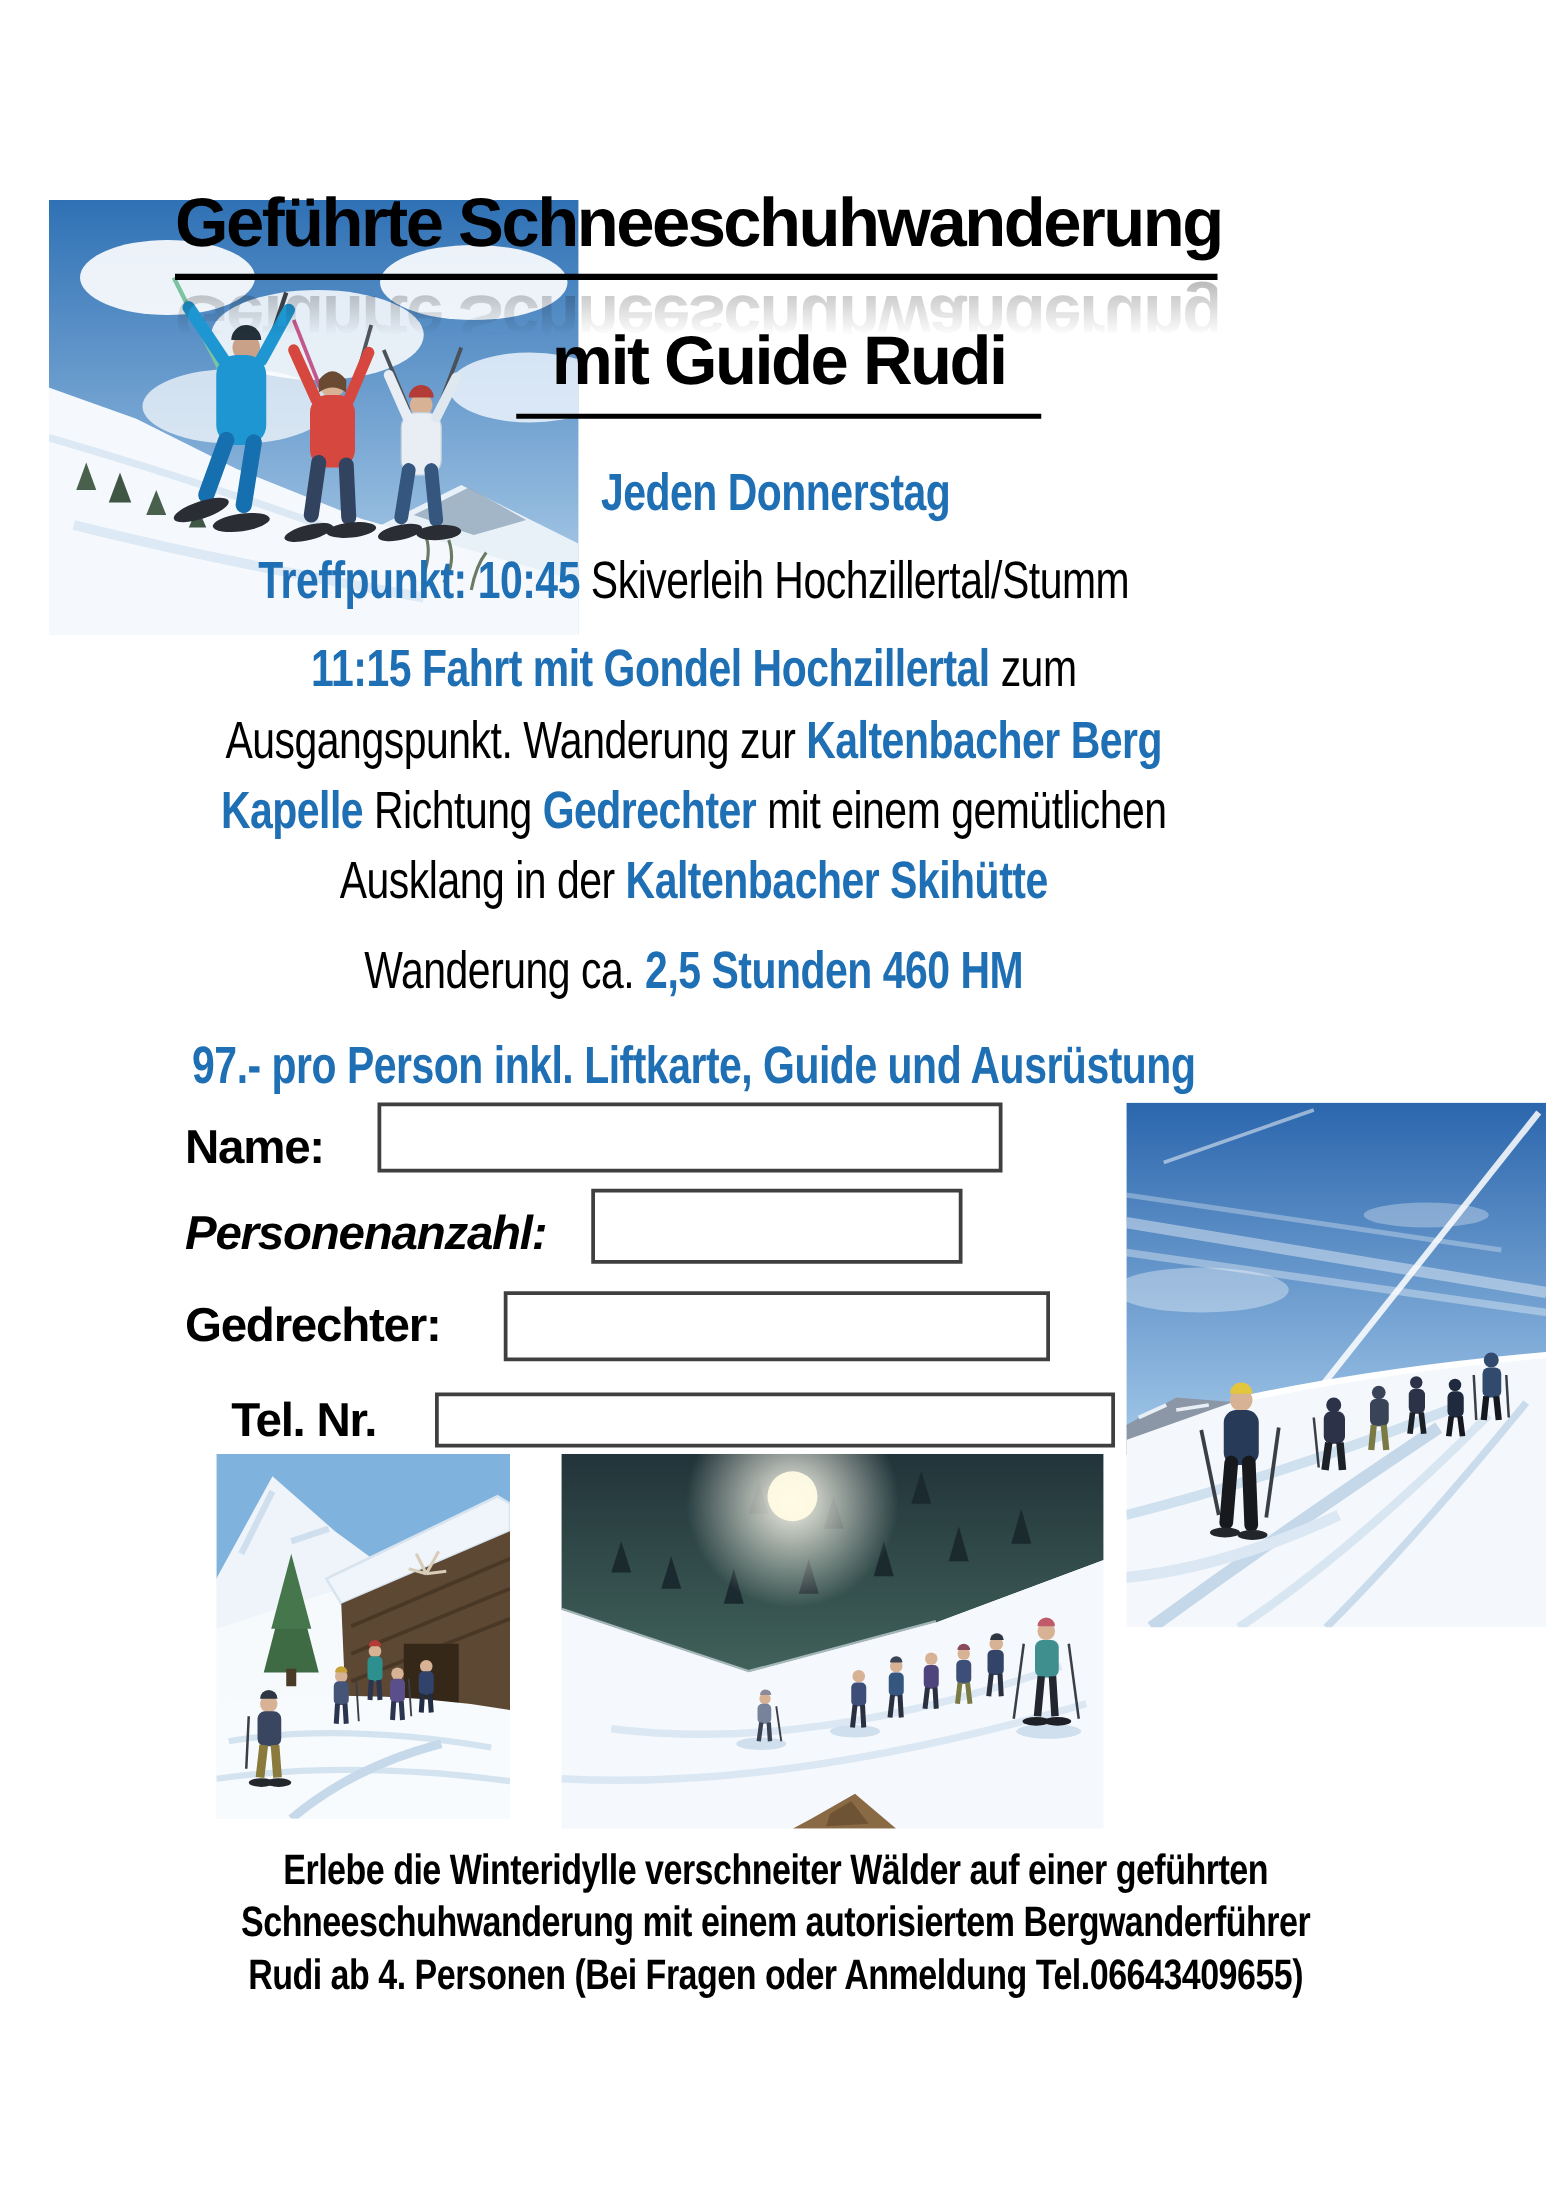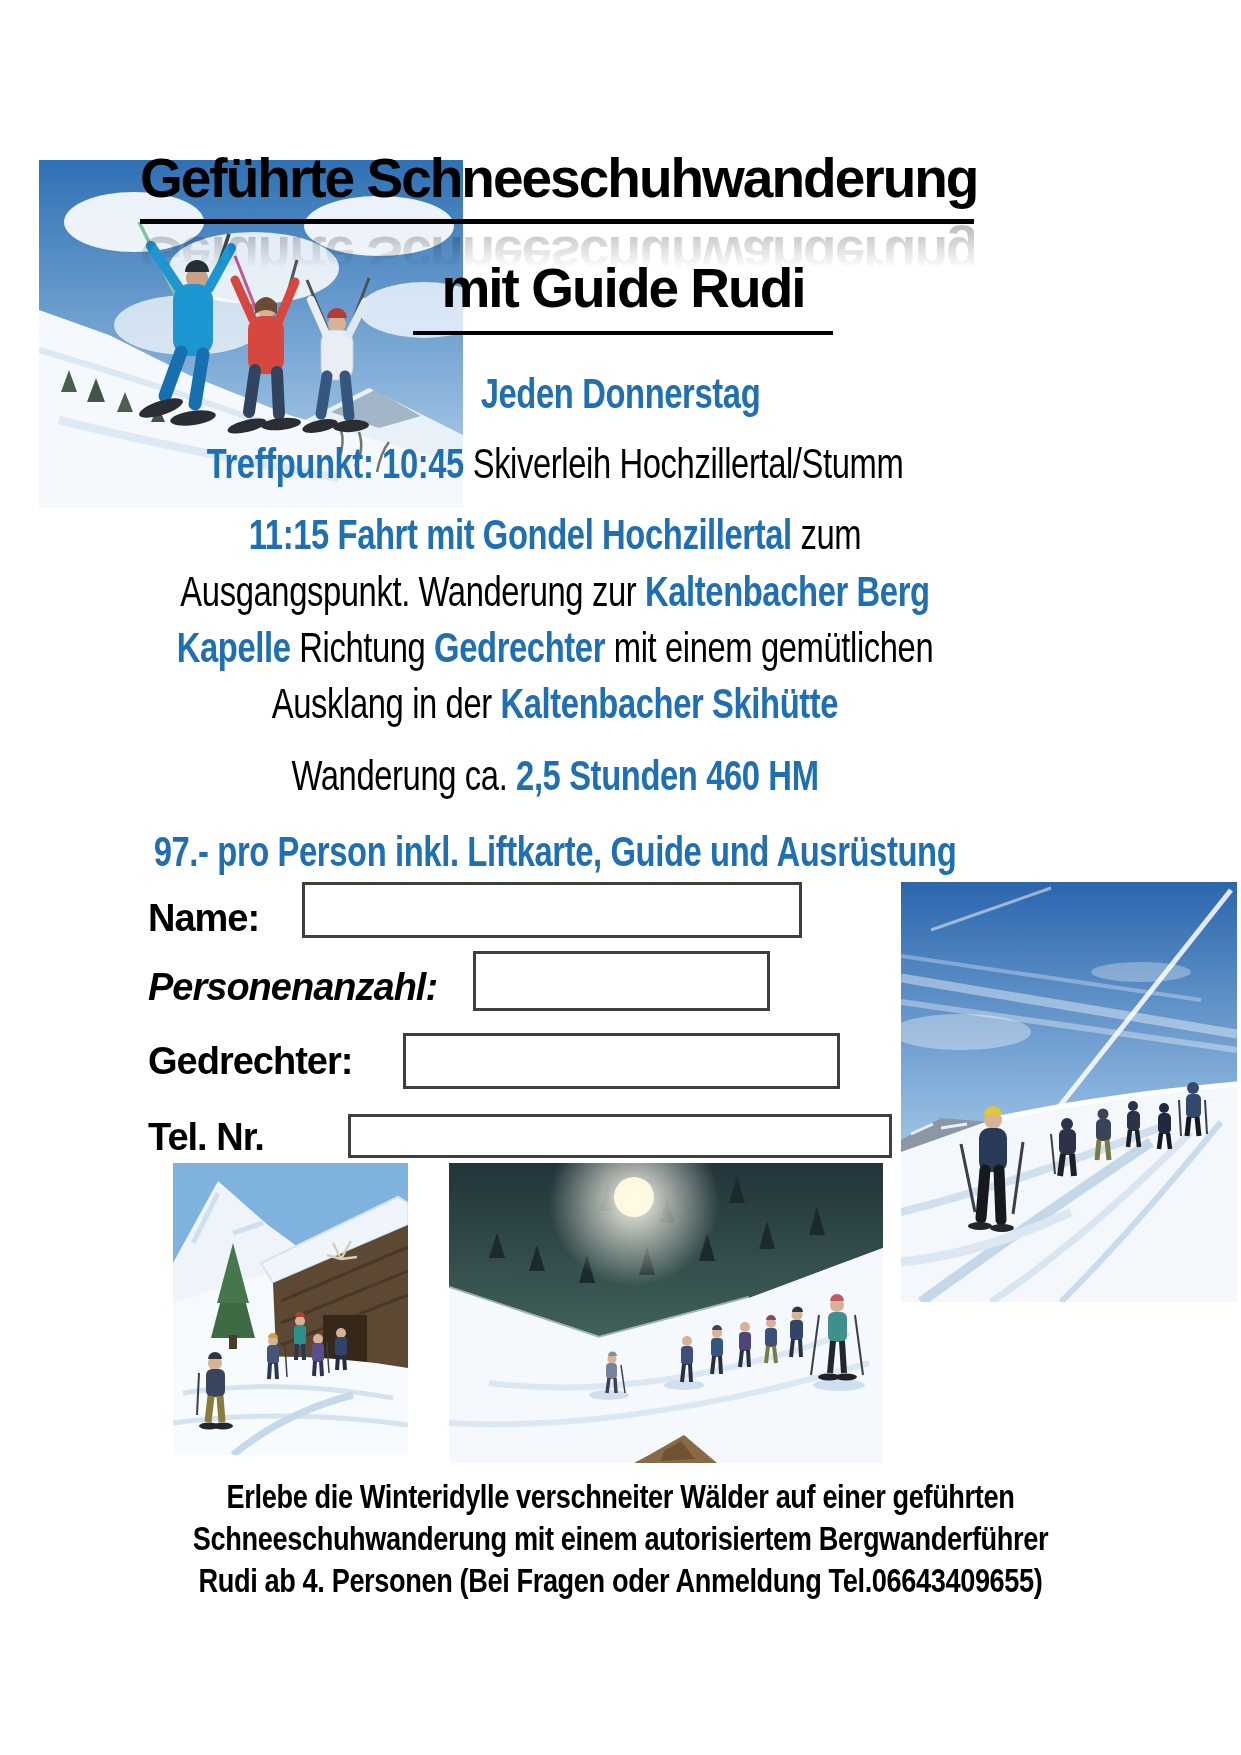--- a/index.html
+++ b/index.html
@@ -146,21 +146,21 @@
 
   <div class="field-label" style="top:897px;text-align:right;">Name:</div>
   <input class="field-input" style="left: 302px; top: 882px; width: 500px; height: 56px;" value="">
 
   <div class="field-label" style="top:966px;font-style:italic;">Personenanzahl:</div>
   <input class="field-input" style="left: 473px; top: 951px; width: 297px; height: 60px;" value="">
 
   <div class="field-label" style="top:1040px;">Gedrechter:</div>
   <input class="field-input" style="left: 403px; top: 1033px; width: 437px; height: 56px;" value="">
 
-  <div class="field-label" style="top:1116px;">Tel. Nr.</div>
+  <div class="field-label" style="top:1116px;margin-left:37px;">Tel. Nr.</div>
   <input class="field-input" style="left: 348px; top: 1114px; width: 544px; height: 44px;" value="">
 
   <div class="photo" style="left:901px;top:882px;width:336px;height:420px;">
     <svg viewBox="0 0 336 420" preserveAspectRatio="none">
       <defs>
         <linearGradient id="sky4" x1="0" y1="0" x2="0" y2="1">
           <stop offset="0" stop-color="#2b66ad"></stop>
             <stop offset="1" stop-color="#9cc3e6"></stop>
         </linearGradient>
       </defs>

